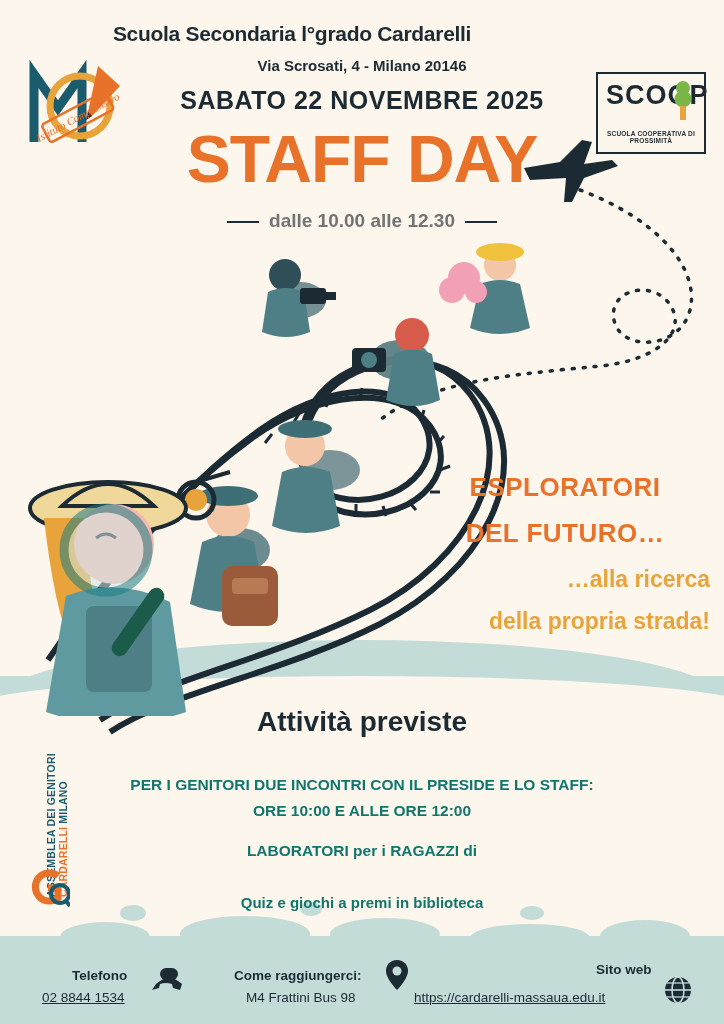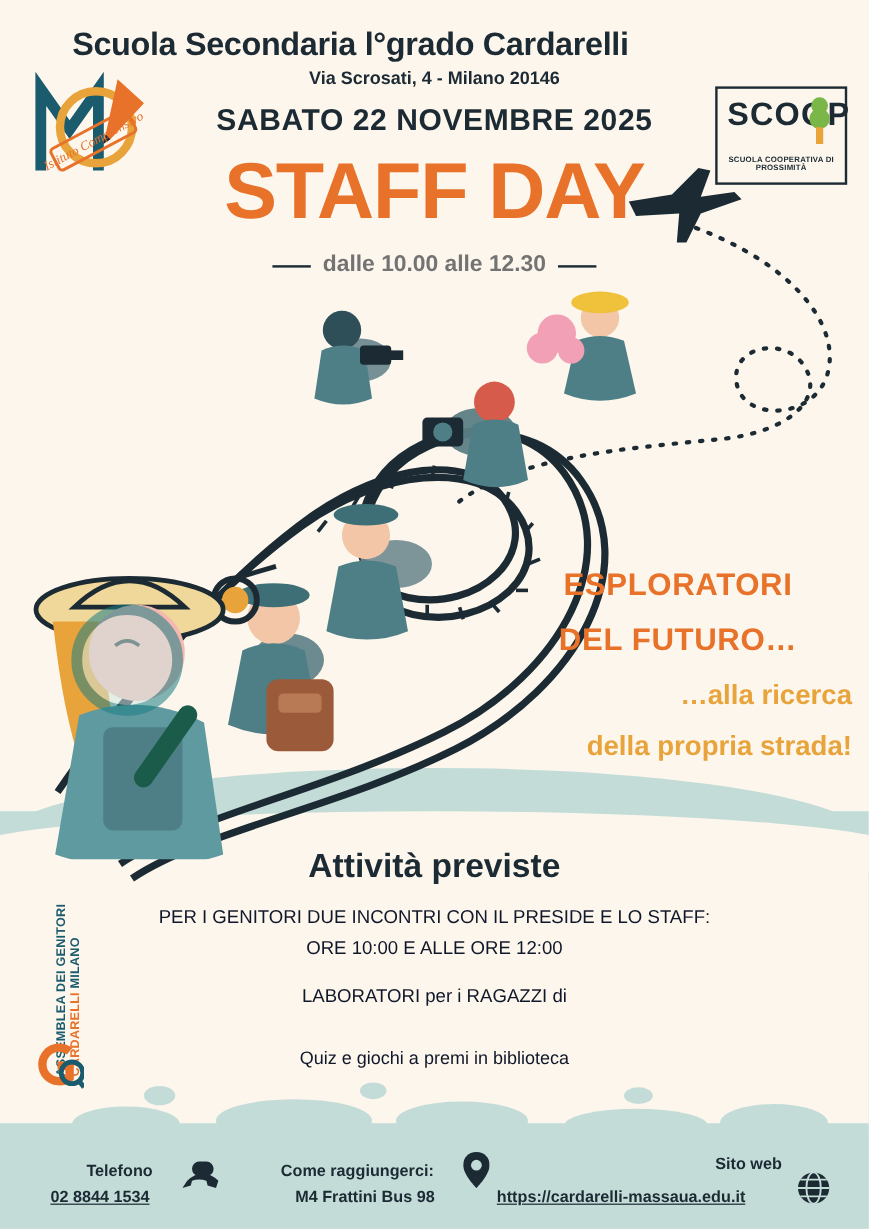--- a/index.html
+++ b/index.html
@@ -64,21 +64,21 @@
     background: #c4dcd8;
     border-radius: 50%;
   }
 
   
   .school-title {
     position: absolute;
     left: 0; top: 22px;
     width: 584px;
     text-align: center;
-    font-size: 27px;
+    font-size: 21px;
     font-weight: bold;
     color: #1b2a33;
     letter-spacing: -0.3px;
   }
   .school-address {
     position: absolute;
     left: 0; top: 57px;
     width: 724px;
     text-align: center;
     font-size: 15px;
@@ -215,22 +215,23 @@
     width: 724px;
     text-align: center;
     font-size: 28px;
     font-weight: bold;
     color: #1b2a33;
   }
   .act-line {
     position: absolute;
     width: 724px;
     text-align: center;
-    color: #0f172a;
-    font-weight: normal;
+    color: #0f766e;
+    font-weight: bold;
+    margin-top: 20px;
   }
   .act-1 { left: 0; top: 756px; font-size: 15.5px; }
   .act-2 { left: 0; top: 782px; font-size: 15.5px; }
   .act-3 { left: 0; top: 822px; font-size: 15.5px; }
   .act-4 { left: 0; top: 848px; font-size: 15.5px; }
   .act-5 { left: 0; top: 874px; font-size: 15px; }
 
   
   .genitori {
     position: absolute;
@@ -259,21 +260,21 @@
   
   .foot-label {
     position: absolute;
     font-size: 13.5px;
     font-weight: bold;
     color: #1b2a33;
   }
   .foot-value {
     position: absolute;
     font-size: 13.5px;
-    font-weight: bold;
+    font-weight: normal;
     color: #1b2a33;
     text-decoration: underline;
   }
   .phone-label { left: 72px; top: 968px; }
   .phone-value { left: 42px; top: 990px; }
   .reach-label { left: 234px; top: 968px; }
   .reach-value { left: 246px; top: 990px; text-decoration: none; }
   .site-label  { left: 596px; top: 962px; }
   .site-value  { left: 414px; top: 990px; }
 

